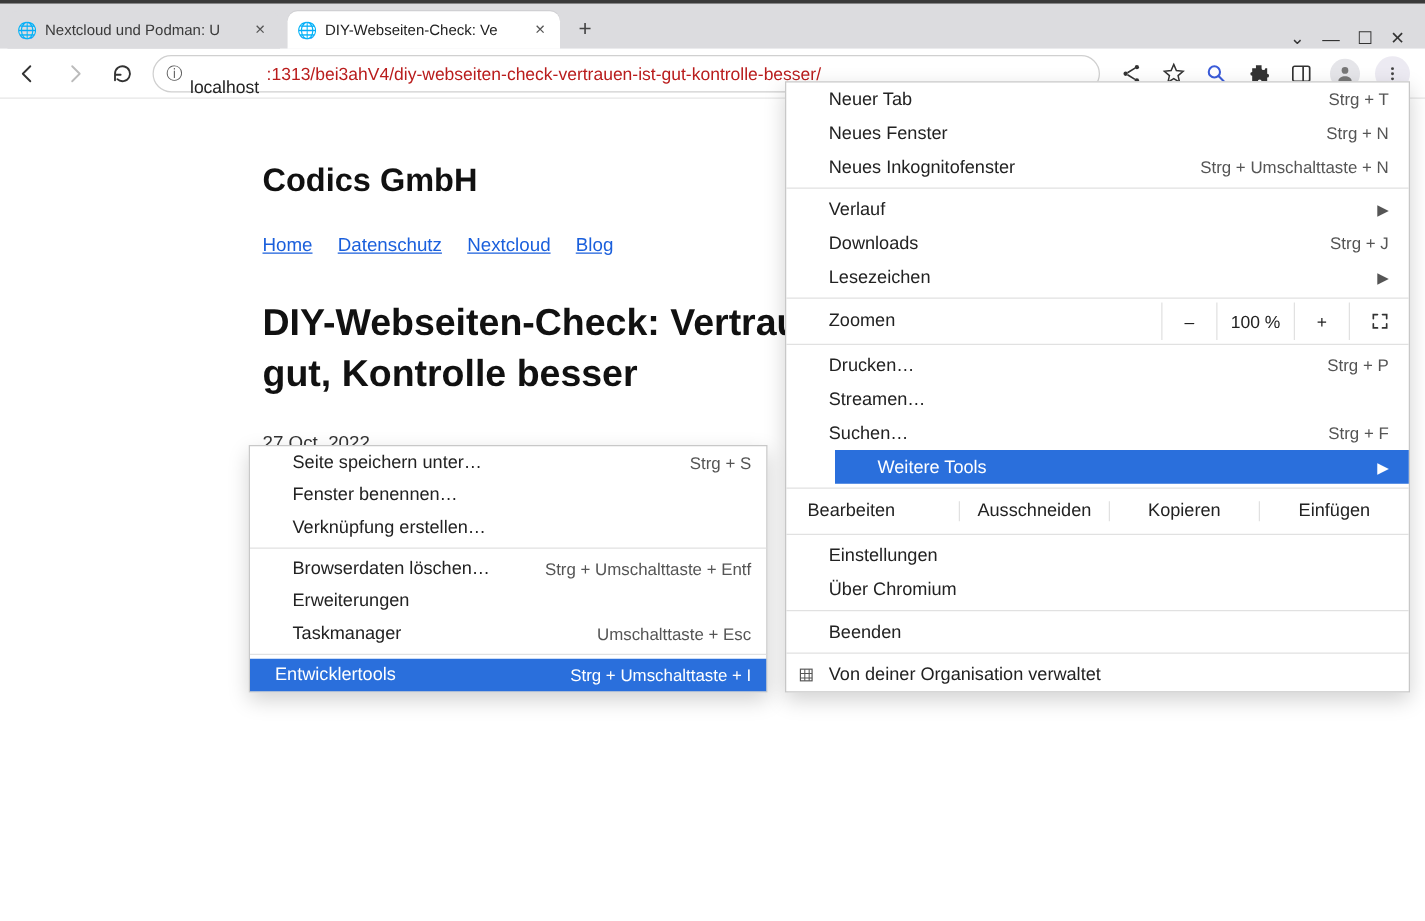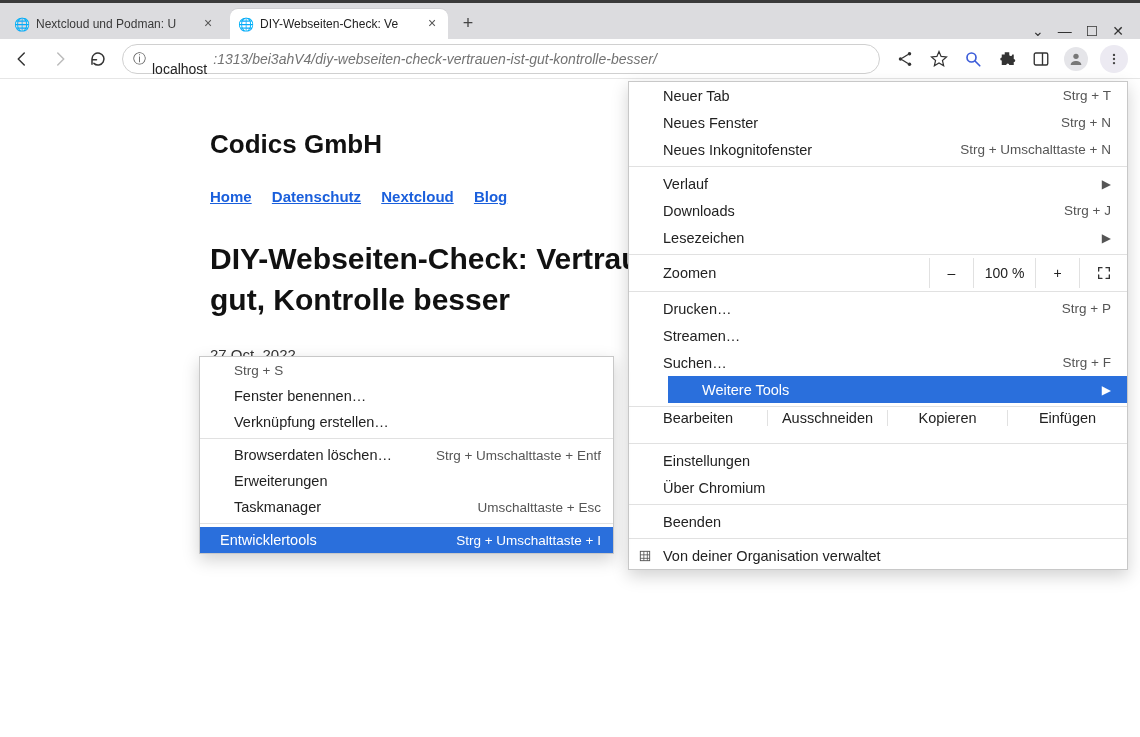--- a/index.html
+++ b/index.html
@@ -88,21 +88,21 @@
     border-radius: 16px;
     background: #fff;
     display: flex; align-items: center;
     padding: 0 10px;
     font-size: 14px;
     color: #444;
     gap: 6px;
   }
   .omnibox .siteinfo { font-size: 13px; color: #5b5b5b; }
   .omnibox .host { color: #222; margin-top: 20px; }
-  .omnibox .path { color: #737373; font-style: italic; }
+  .omnibox .path { color: #b91c1c; }
   .toolbar-actions { display: flex; align-items: center; gap: 12px; padding: 0 4px; }
   .toolbar-actions .ticon {
     width: 22px; height: 22px; display: flex; align-items: center; justify-content: center;
     color: #444;
   }
   .avatar {
     width: 24px; height: 24px; border-radius: 50%;
     background: #e5e5e9;
     display: flex; align-items: center; justify-content: center;
     color: #666; font-size: 14px;
@@ -116,32 +116,32 @@
   
   .page {
     padding: 50px 0 0 210px;
     font-family: Georgia, "Times New Roman", serif;
   }
   .page h1.brand {
     font-family: Arial, sans-serif;
     font-size: 26px; font-weight: bold; color: #111;
   }
   .page nav.links { margin-top: 28px; font-family: Arial, sans-serif; font-size: 15px; }
-  .page nav.links a { color: #1a5fdc; text-decoration: underline; margin-right: 16px; font-weight: bold; }
+  .page nav.links a { color: #1a5fdc; text-decoration: underline; margin-right: 16px; }
   .page h2.posttitle {
     font-family: Arial, sans-serif;
     font-size: 30px; font-weight: bold; color: #111;
     margin-top: 34px; line-height: 1.35; max-width: 560px;
   }
   .page .date { margin-top: 26px; font-family: Arial, sans-serif; font-size: 15px; color: #333; }
 
   
   .menu {
     position: absolute;
-    top: 81px;
+    top: 65px;
     left: 628px;
     width: 500px;
     background: #fff;
     border: 1px solid #c8c8c8;
     box-shadow: 0 6px 16px rgba(0,0,0,0.18);
     font-size: 14.5px;
     color: #222;
   }
   .menu .row {
     display: flex; align-items: center;
@@ -167,22 +167,22 @@
   .menu .zoomrow .zctl {
     width: 44px; height: 30px;
     display: flex; align-items: center; justify-content: center;
     border-left: 1px solid #e1e1e1;
     font-size: 14px;
   }
   .menu .zoomrow .zctl.pct { width: 62px; }
   .menu .zoomrow .zctl.full { width: 48px; }
 
   .menu .editrow {
-    display: flex; align-items: flex-start; height: 30px;
-    padding-left: 34px;
+    display: flex; align-items: center; height: 30px;
+    padding-left: 17px;
   }
   .menu .editrow .elabel { flex: 1; display: flex; align-items: center; }
   .menu .editrow .ebtn {
     width: 120px;
     border-left: 1px solid #e1e1e1;
     display: flex; align-items: center; justify-content: center;
   }
 
   
   .submenu {
@@ -399,20 +399,21 @@
           <line x1="10" y1="4" x2="10" y2="20" stroke="#555" stroke-width="1.4"></line>
           <line x1="16" y1="4" x2="16" y2="20" stroke="#555" stroke-width="1.4"></line>
         </svg>
     </span>
     <span class="label">Von deiner Organisation verwaltet</span>
   </div>
 </div>
 
 <div class="submenu">
   <div class="row">
+    <span class="label">Seite speichern unter…</span>
     <span class="accel">Strg + S</span>
   </div>
   <div class="row">
     <span class="label">Fenster benennen…</span>
   </div>
   <div class="row">
     <span class="label">Verknüpfung erstellen…</span>
   </div>
   <hr class="sep">
   <div class="row">

